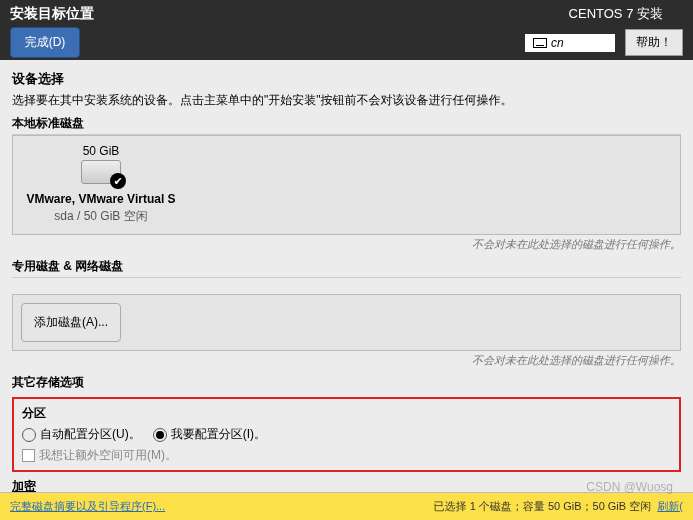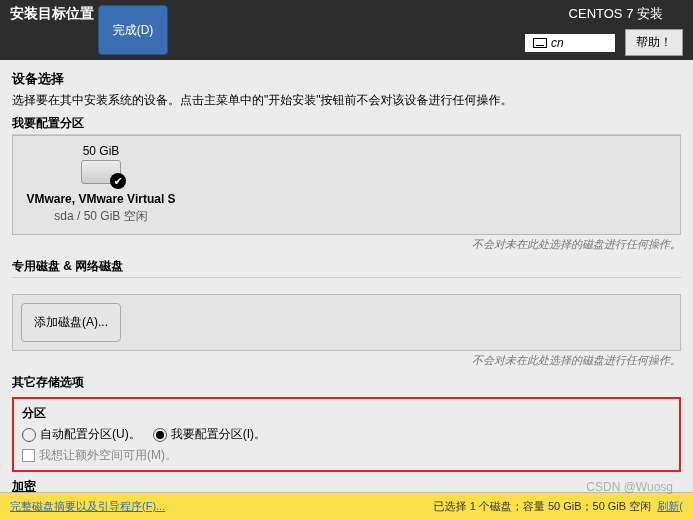--- a/index.html
+++ b/index.html
@@ -1,19 +1,19 @@
 <!DOCTYPE html>
 <html><head>
   <meta charset="utf-8">
   <style>
     * { margin: 0; padding: 0; box-sizing: border-box; font-family: "Microsoft YaHei", sans-serif; }
     body { width: 693px; height: 520px; background: #ececec; font-size: 13px; overflow: hidden; position: relative; }
     
     .topbar { background: #2d2d2d; color: #fff; height: 60px; display: flex; justify-content: space-between; padding: 5px 10px; }
-    .top-left { display: flex; flex-direction: row; gap: 4px; }
+    .top-left { display: flex; flex-direction: column; gap: 4px; }
     .title { font-size: 14px; font-weight: 600; }
     .done-btn { background: #3c6eb4; color: #fff; border: 1px solid #2a4f85; border-radius: 4px; padding: 6px 12px; font-size: 12px; cursor: pointer; width: 70px; }
     .top-right { display: flex; flex-direction: column; align-items: flex-end; gap: 6px; }
     .installer-title { font-size: 13px; margin-right: 20px; }
     .top-controls { display: flex; gap: 10px; align-items: center; }
     .lang-box { background: #fff; color: #000; padding: 2px 8px; display: flex; align-items: center; gap: 4px; font-size: 12px; min-width: 90px; font-style: italic; }
     .kbd-icon { width: 14px; height: 10px; border: 1px solid #000; display: inline-block; position: relative; }
     .kbd-icon::after { content: ""; position: absolute; bottom: 1px; left: 2px; right: 2px; height: 1px; background: #000; }
     .help-btn { background: #e8e8e8; border: 1px solid #999; padding: 4px 10px; font-size: 12px; cursor: pointer; }
     
@@ -68,21 +68,21 @@
       </div>
       <button class="help-btn">帮助！</button>
     </div>
   </div>
 </div>
 
 <div class="content">
   <div class="section-head">设备选择</div>
   <div class="section-desc">选择要在其中安装系统的设备。点击主菜单中的"开始安装"按钮前不会对该设备进行任何操作。</div>
 
-  <div class="sub-head">我要配置分区</div>
+  <div class="sub-head">本地标准磁盘</div>
   <div class="disk-panel">
     <div class="disk-item">
       <div class="disk-size">50 GiB</div>
       <div class="disk-icon">
         <div class="disk-check">✔</div>
       </div>
       <div class="disk-name">VMware, VMware Virtual S</div>
       <div class="disk-sub">sda    /    50 GiB 空闲</div>
     </div>
   </div>

